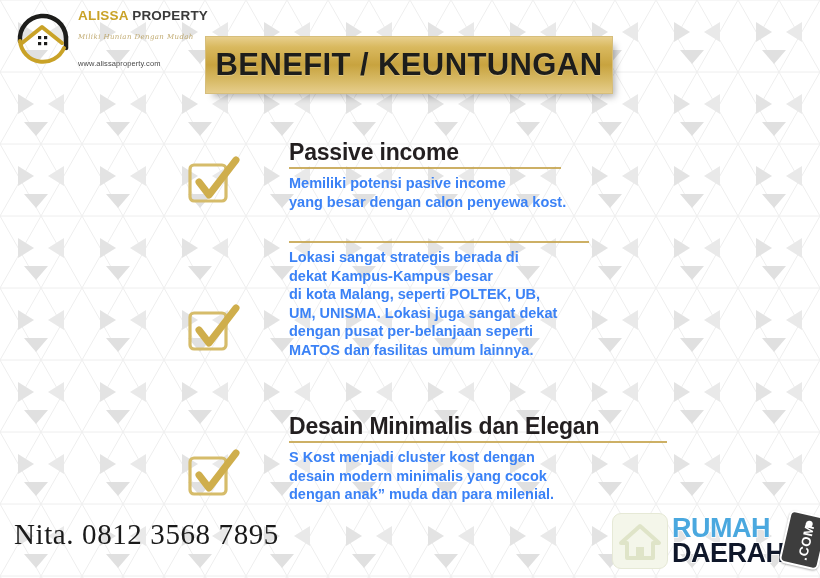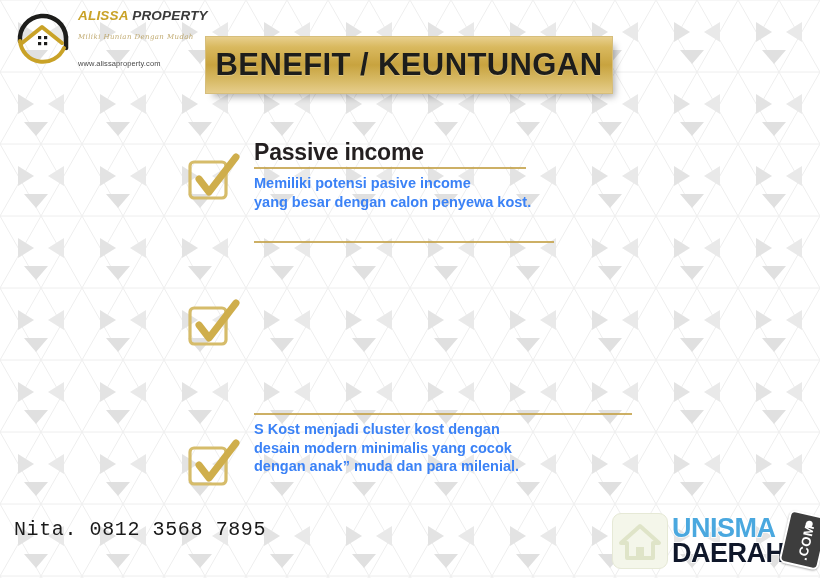--- a/index.html
+++ b/index.html
@@ -19,21 +19,21 @@
 
   
   #brand-logo {
     position:absolute; left:14px; top:6px;
     display:flex; align-items:center; gap:6px; z-index:5;
   }
   #brand-mark { width:58px; height:56px; flex:0 0 auto; }
   #brand-text { padding-top:3px; }
   .brand-line1 {
     font-size:13.5px; font-weight:bold; letter-spacing:.2px;
-    line-height:14px; white-space:nowrap;font-style:italic;
+    line-height:14px; white-space:nowrap;
   }
   .brand-alissa { color:#c9a227; }
   .brand-property { color:#3a3a3a; }
   .brand-tagline {
     font-family:"DejaVu Serif", serif;
     font-style:italic; font-size:7px; color:#b59a55;
     letter-spacing:.4px; line-height:9px; white-space:nowrap;
     margin-top:10px; opacity:.85;
   }
   .brand-url {
@@ -51,21 +51,21 @@
     display:flex; align-items:center; justify-content:center;
   }
   #title-banner-text {
     font-size:31px; font-weight:bold; color:#1d1d1b;
     letter-spacing:.4px; white-space:nowrap;
     text-shadow:0 1px 0 rgba(255,255,255,.25);
   }
 
   
   .benefit {
-    position:absolute; display:flex; align-items:flex-start; z-index:4;
+    position:absolute; display:flex; align-items:flex-end; z-index:4;gap:35px;
   }
   .benefit-icon { width:62px; flex:0 0 62px; }
   .benefit-body { padding-left:6px; }
   .benefit-title {
     font-size:23px; font-weight:bold; color:#231f20;
     letter-spacing:-.2px; white-space:nowrap; line-height:28px;
   }
   .benefit-rule {
     height:2px; background:#c4a24a; opacity:.85;
     margin-top:1px; margin-bottom:5px;
@@ -83,22 +83,22 @@
   #benefit-2 .benefit-icon { padding-top:58px; }
   #benefit-2 .benefit-rule { width:300px; }
 
   #benefit-3 { left:186px; top:412px; }
   #benefit-3 .benefit-icon { padding-top:26px; }
   #benefit-3 .benefit-rule { width:378px; }
 
   
   #contact-line {
     position:absolute; left:14px; top:518px; z-index:5;
-    font-family:Liberation Mono, monospace;
-    font-size:20px; color:#1a1a1a; letter-spacing:.6px;
+    font-family:Liberation Serif, serif;
+    font-size:29px; color:#1a1a1a; letter-spacing:.6px;
     white-space:nowrap;
   }
 
   
   #partner-logo {
     position:absolute; left:612px; top:511px; z-index:5;
     width:200px; height:62px;
   }
   #partner-house {
     position:absolute; left:0; top:2px;
@@ -198,48 +198,55 @@
 
 <div class="benefit" id="benefit-2">
   <div class="benefit-icon">
     <svg width="56" height="52" viewBox="0 0 56 52">
       <rect x="4" y="10" width="36" height="36" rx="4" fill="none" stroke="#d6bc6a" stroke-width="3.2"></rect>
       <path d="M13,27 L23,40 L50,5" fill="none" stroke="#cfae4c" stroke-width="7" stroke-linecap="round" stroke-linejoin="round"></path>
     </svg>
   </div>
   <div class="benefit-body">
     <div class="benefit-rule"></div>
+    <div class="benefit-desc">Lokasi sangat strategis berada di
+dekat Kampus-Kampus besar
+di kota Malang, seperti POLTEK, UB,
+UM, UNISMA. Lokasi juga sangat dekat
+dengan pusat per-belanjaan seperti
+MATOS dan fasilitas umum lainnya.</div>
   </div>
 </div>
 
 <div class="benefit" id="benefit-3">
   <div class="benefit-icon">
     <svg width="56" height="52" viewBox="0 0 56 52">
       <rect x="4" y="10" width="36" height="36" rx="4" fill="none" stroke="#d6bc6a" stroke-width="3.2"></rect>
       <path d="M13,27 L23,40 L50,5" fill="none" stroke="#cfae4c" stroke-width="7" stroke-linecap="round" stroke-linejoin="round"></path>
     </svg>
   </div>
   <div class="benefit-body">
+    <div class="benefit-title">Desain Minimalis dan Elegan</div>
     <div class="benefit-rule"></div>
     <div class="benefit-desc">S Kost menjadi cluster kost dengan
 desain modern minimalis yang cocok
 dengan anak” muda dan para milenial.</div>
   </div>
 </div>
 
 <div id="contact-line">Nita. 0812 3568 7895</div>
 
 <div id="partner-logo">
   <div id="partner-house">
     <svg width="54" height="54" viewBox="0 0 54 54">
       <path d="M27,12 L46,29 L40,29 L40,44 L14,44 L14,29 L8,29 Z" fill="none" stroke="#dfe4c8" stroke-width="4" stroke-linejoin="round"></path>
       <rect x="23" y="33" width="8" height="11" fill="#dfe4c8"></rect>
     </svg>
   </div>
   <div id="partner-wordmark">
-    <span class="partner-word" id="partner-rumah">UNISMA</span>
+    <span class="partner-word" id="partner-rumah">RUMAH</span>
     <span class="partner-word" id="partner-daerah">DAERAH</span>
     <div id="partner-tag">
       <div id="partner-tag-hole"></div>
       <div id="partner-tag-text">.COM</div>
     </div>
   </div>
 </div>
 
 </body></html>

